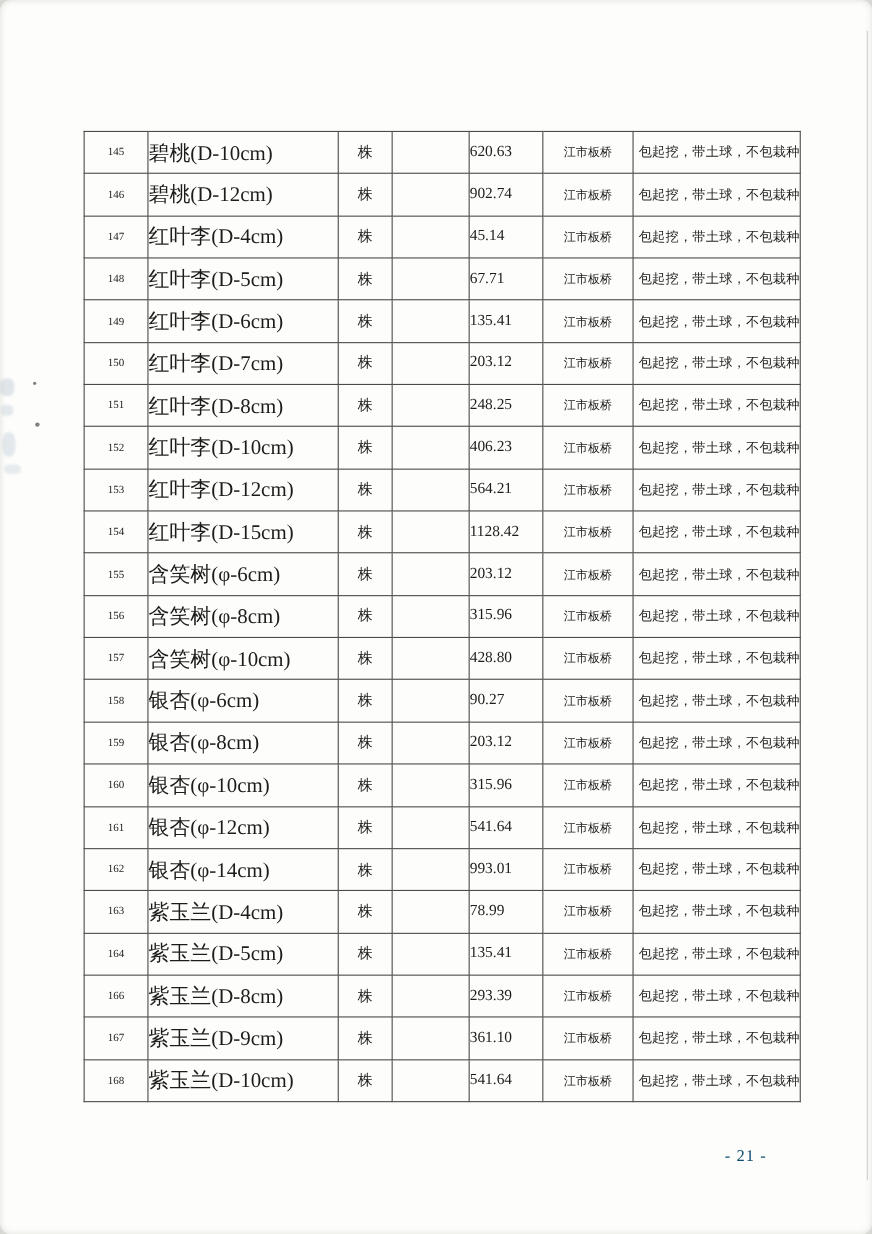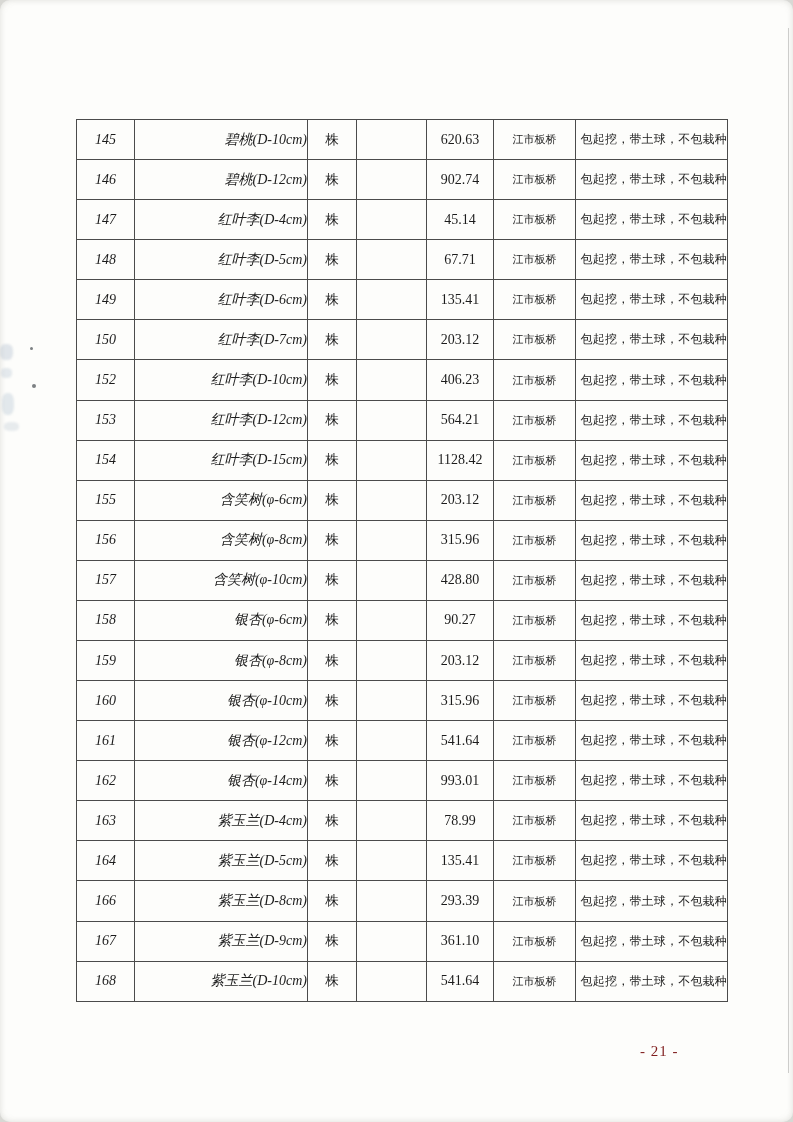--- a/index.html
+++ b/index.html
@@ -58,37 +58,37 @@
     vertical-align: middle;
   }
   col.c-index    { width: 58px; }
   col.c-name     { width: 173px; }
   col.c-unit     { width: 49px; }
   col.c-quantity { width: 70px; }
   col.c-price    { width: 67px; }
   col.c-location { width: 82px; }
   col.c-remark   { width: 152px; }
 
-  td.cell-index    { text-align: center; font-size: 14px; font-style: italic; }
-  td.cell-name     { text-align: right; font-size: 14px; padding-left: 13px; font-style: italic; }
+  td.cell-index    { text-align: center; font-size: 10px; }
+  td.cell-name     { text-align: left; font-size: 19px; padding-left: 13px; }
   td.cell-unit     { text-align: center; font-size: 13.5px; }
   td.cell-quantity { text-align: center; font-size: 13.5px; }
-  td.cell-price    { text-align: center; font-size: 14px; }
+  td.cell-price    { font-size: 14px; }
   td.cell-location { text-align: center; font-size: 11px; }
   td.cell-remark   { text-align: right; font-size: 12px; padding-left: 6px; letter-spacing: 0.2px; }
 
   .page-number {
     position: absolute;
     left: 640px;
     top: 1043px;
     width: 76px;
-    text-align: left;
+    text-align: center;
     font-size: 15px;
     letter-spacing: 1px;
-    color: #7f1d1d;
+    color: #0c4a6e;
   }
 </style>
 </head>
 <body>
 
 <div class="page">
 
   <table class="price-table">
     <colgroup>
       <col class="c-index">
@@ -148,20 +148,29 @@
         <tr>
     <td class="cell-index">150</td>
     <td class="cell-name">红叶李(D-7cm)</td>
     <td class="cell-unit">株</td>
     <td class="cell-quantity"></td>
     <td class="cell-price">203.12</td>
     <td class="cell-location">江市板桥</td>
     <td class="cell-remark">包起挖，带土球，不包栽种</td>
   </tr>
         <tr>
+    <td class="cell-index">151</td>
+    <td class="cell-name">红叶李(D-8cm)</td>
+    <td class="cell-unit">株</td>
+    <td class="cell-quantity"></td>
+    <td class="cell-price">248.25</td>
+    <td class="cell-location">江市板桥</td>
+    <td class="cell-remark">包起挖，带土球，不包栽种</td>
+  </tr>
+        <tr>
     <td class="cell-index">152</td>
     <td class="cell-name">红叶李(D-10cm)</td>
     <td class="cell-unit">株</td>
     <td class="cell-quantity"></td>
     <td class="cell-price">406.23</td>
     <td class="cell-location">江市板桥</td>
     <td class="cell-remark">包起挖，带土球，不包栽种</td>
   </tr>
         <tr>
     <td class="cell-index">153</td>

